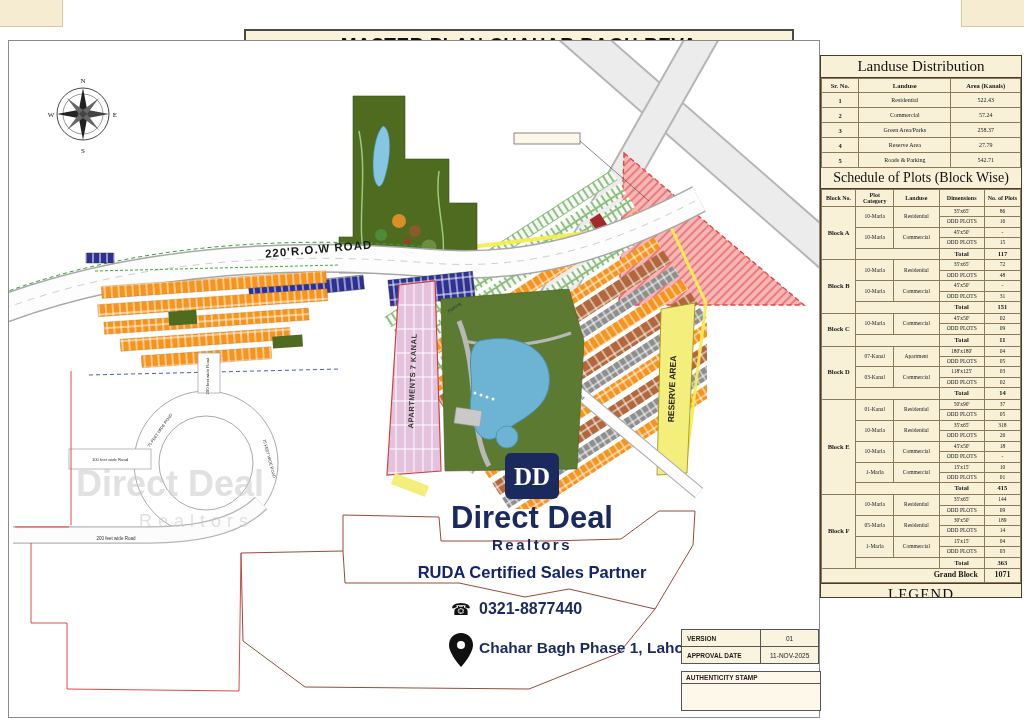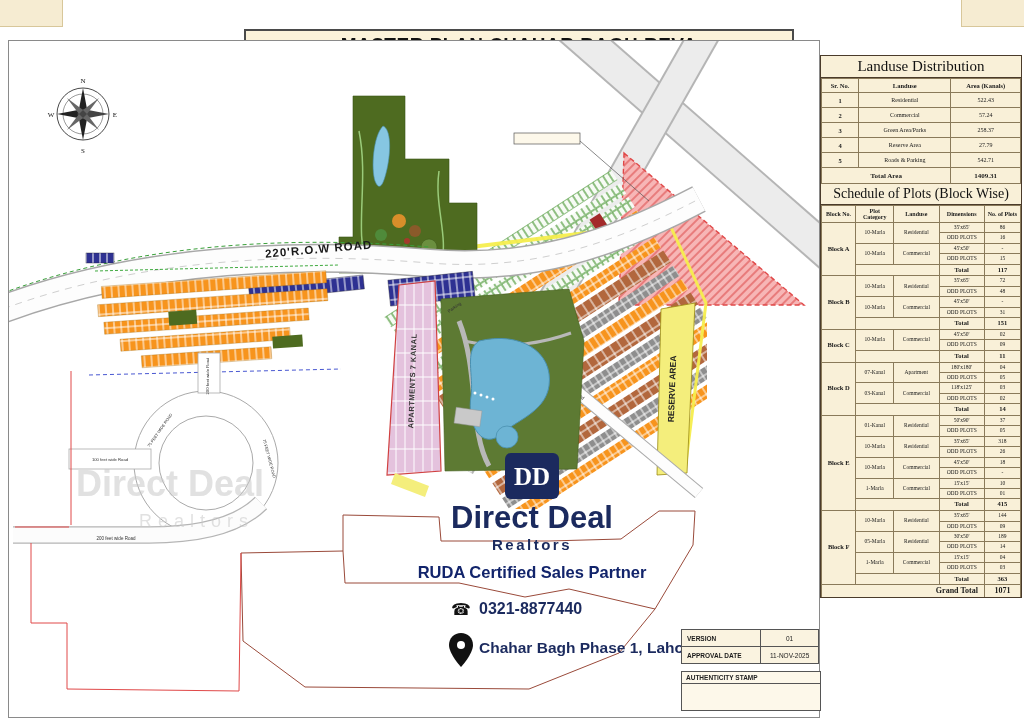--- a/index.html
+++ b/index.html
@@ -302,24 +302,20 @@
           <tr>
             <td class="sr">4</td>
             <td>Reserve Area</td>
             <td>27.79</td>
           </tr>
           <tr>
             <td class="sr">5</td>
             <td>Roads &amp; Parking</td>
             <td>542.71</td>
           </tr>
-          <tr class="total">
-            <td colspan="2">Total Area</td>
-            <td>1409.31</td>
-          </tr>
         </tbody>
     </table>
 
     <div id="schedule-title" class="sec-title">Schedule of Plots (Block Wise)</div>
     <table id="schedule-table">
       <thead>
         <tr>
           <th style="width:17%">Block No.</th>
           <th style="width:19%">Plot Category</th>
           <th style="width:23%">Landuse</th>
@@ -498,21 +494,21 @@
           <tr>
             <td>ODD PLOTS</td>
             <td>03</td>
           </tr>
           <tr>
             <td colspan="2"></td>
             <td class="tot-label">Total</td>
             <td class="tot-val">363</td>
           </tr>
           <tr>
-            <td class="grand-label" colspan="4">Grand Total</td>
+            <td class="grand-label" colspan="4">Grand Block</td>
             <td class="grand-val">1071</td>
           </tr>
         </tbody>
     </table>
 
     <div id="legend-title" class="sec-title">LEGEND</div>
     <table id="legend-table">
       <tbody id="legend-body">
           <tr>
             <td style="width: 26%;">

